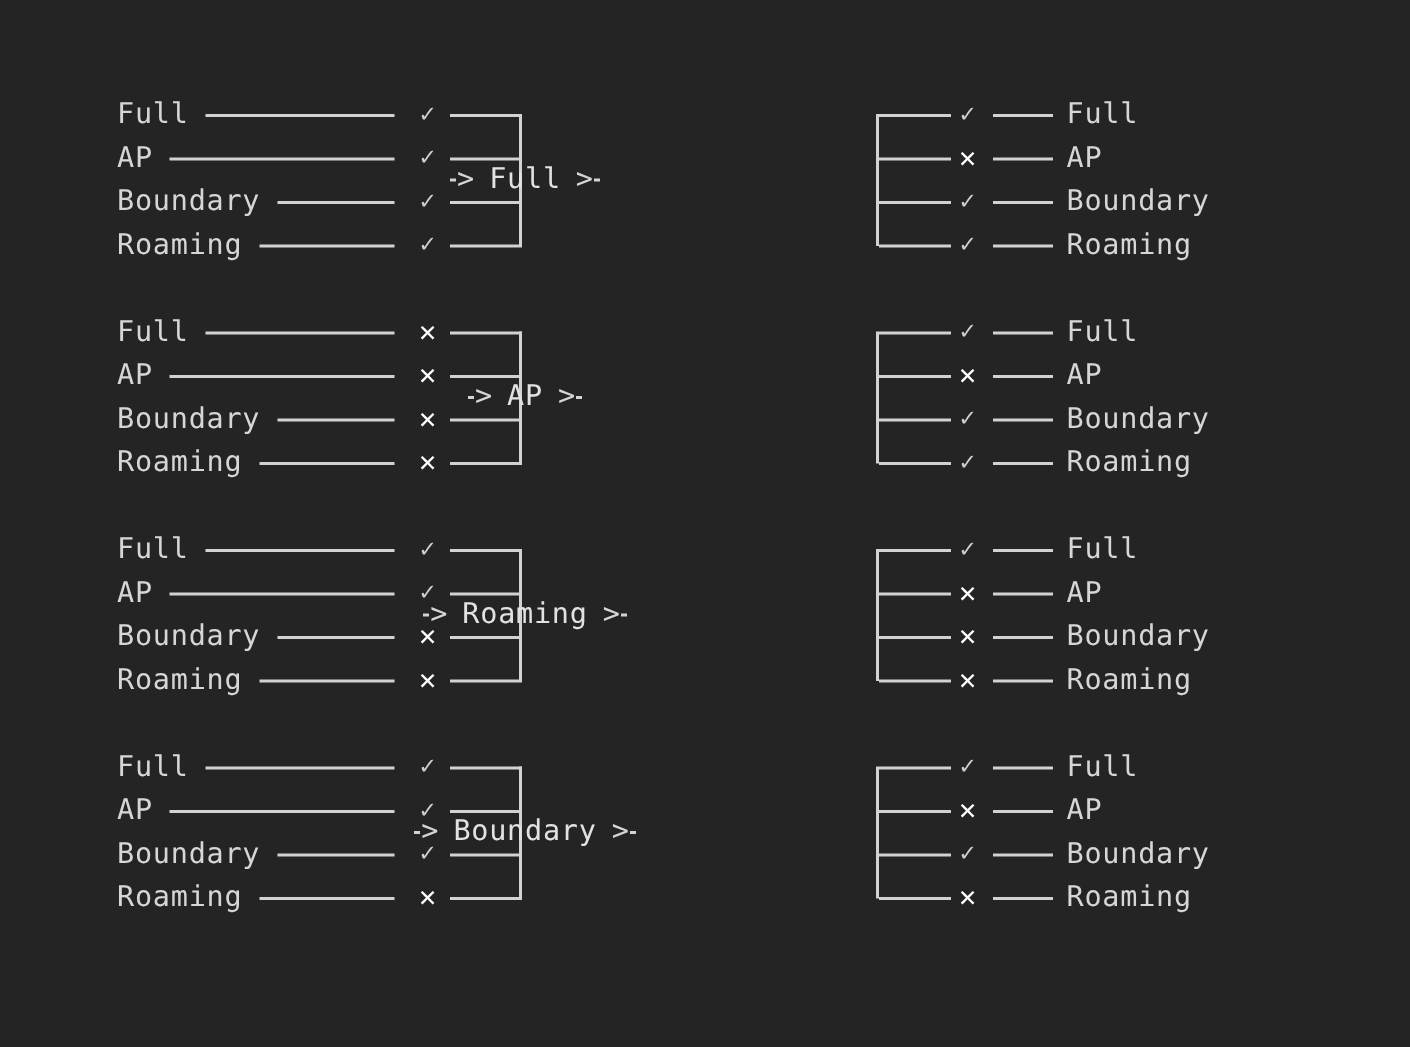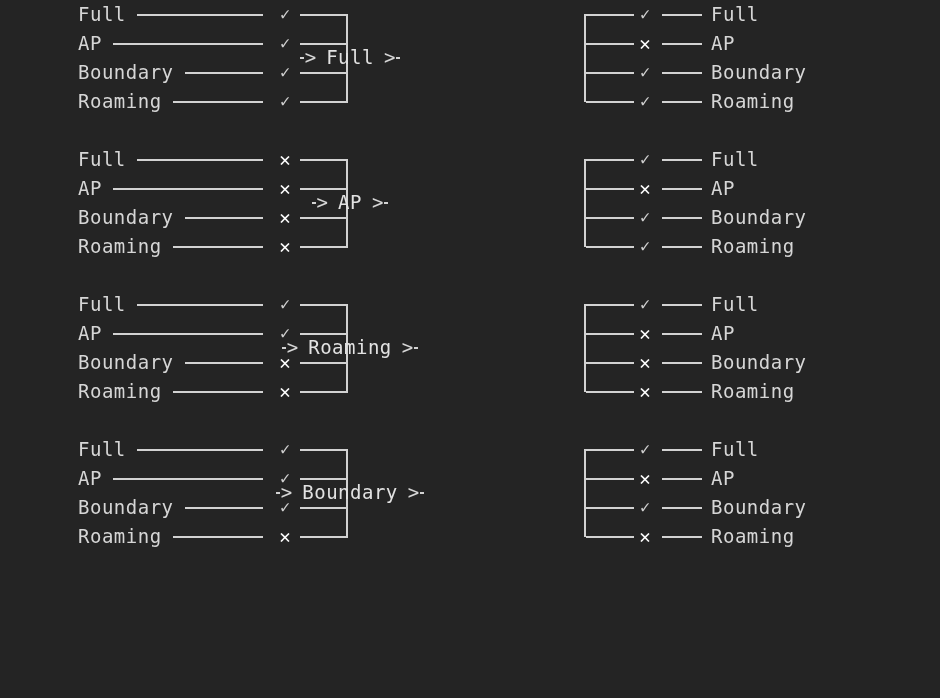--- a/index.html
+++ b/index.html
@@ -11,20 +11,21 @@
     height: 698px;
     background: #242424;
     font-family: "DejaVu Sans Mono", "Liberation Mono", monospace;
     overflow: hidden;
   }
 
   #diagram {
     position: relative;
     width: 940px;
     height: 698px;
+    padding-top: 62px;
     box-sizing: border-box;
   }
 
   .block {
     position: relative;
     height: 116px;
     margin-bottom: 29px;
   }
 
   

